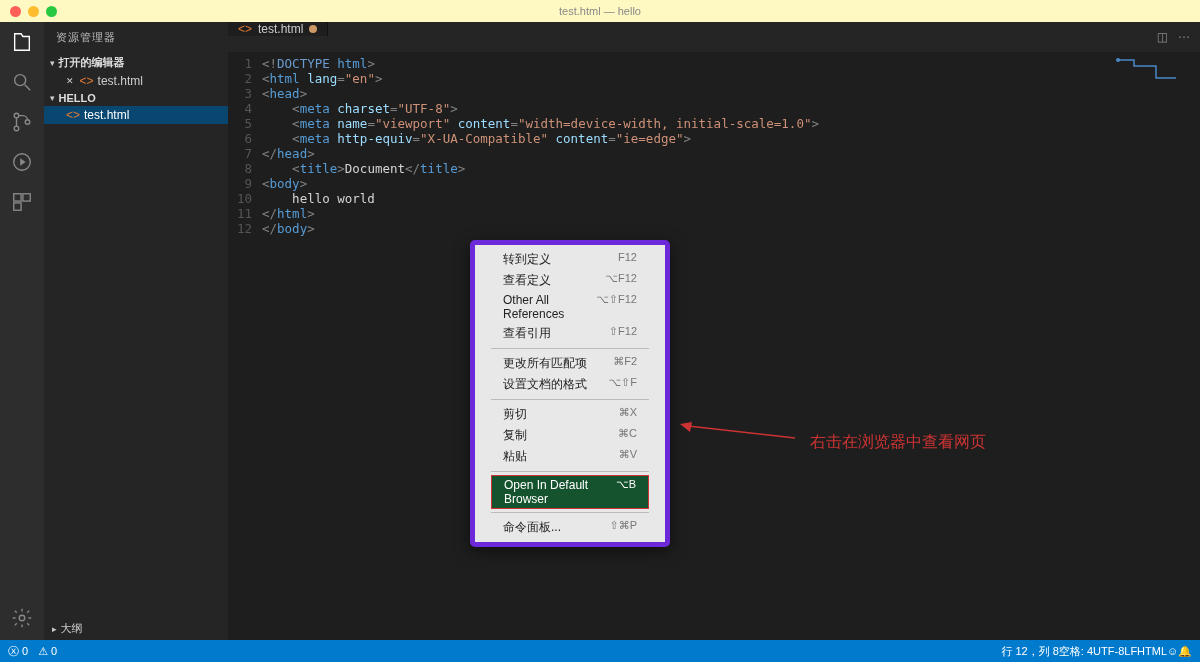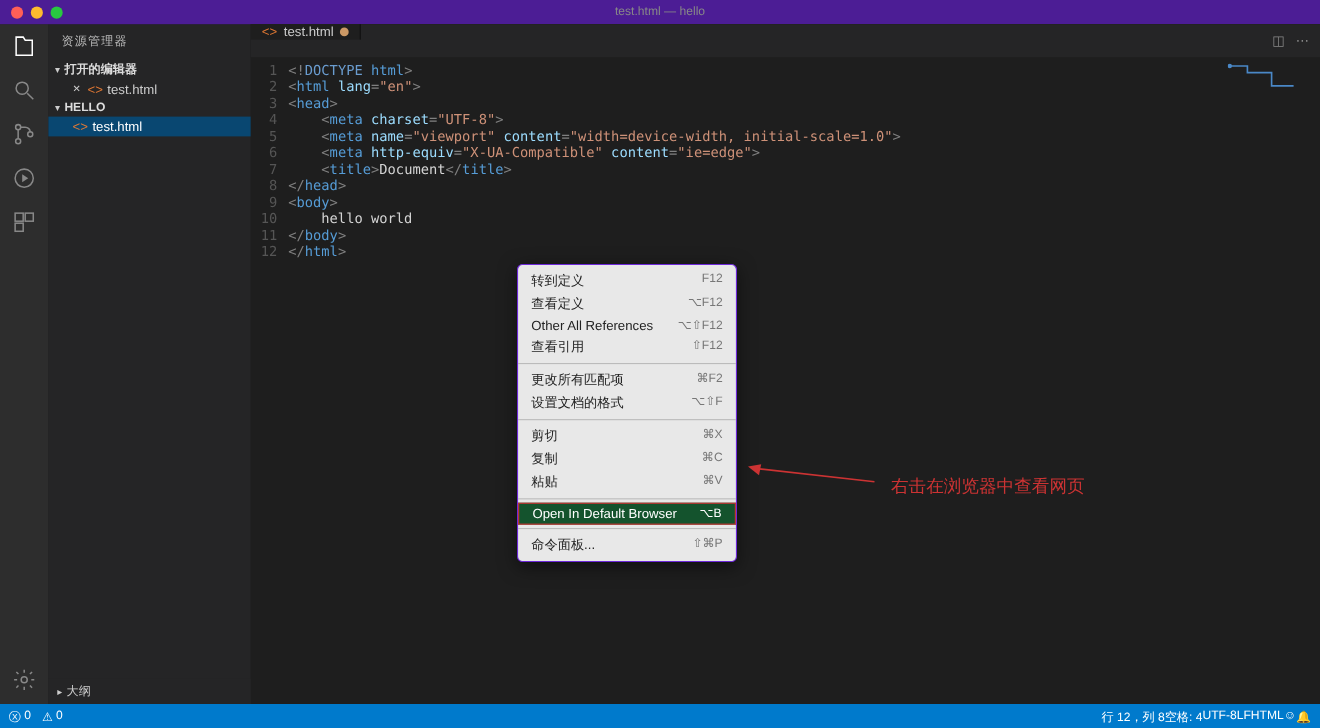--- a/index.html
+++ b/index.html
@@ -4,21 +4,21 @@
 <style>
 * { margin: 0; padding: 0; box-sizing: border-box; }
 body {
   width: 1200px; height: 662px;
   background: #1e1e1e;
   font-family: "Helvetica Neue", Arial, sans-serif;
   font-size: 12px; color: #ccc;
   overflow: hidden; position: relative;
 }
 .titlebar {
-  height: 22px; background: #4c1d95;
+  height: 22px; background: #fef9c3;
   display: flex; align-items: center; position: relative;
 }
 .traffic { display: flex; gap: 7px; margin-left: 10px; }
 .dot { width: 11px; height: 11px; border-radius: 50%; }
 .dot.red { background: #ff5f57; }
 .dot.yellow { background: #febc2e; }
 .dot.green { background: #28c840; }
 .title-text { position: absolute; left: 50%; transform: translateX(-50%); font-size: 11px; color: #888; }
 
 .main { display: flex; height: 618px; }
@@ -52,23 +52,23 @@
 .c-kw { color:#6a9ccf; }
 .c-tag { color:#569cd6; }
 .c-attr { color:#9cdcfe; }
 .c-str { color:#ce9178; }
 .c-punct { color:#808080; }
 .minimap { position:absolute; right:4px; top:34px; width:80px; height:26px; }
 .minimap svg { width:100%; height:100%; }
 
 .ctx-menu {
   position:absolute; left:470px; top:240px; width:200px;
-  background:#e8e8e8; color:#222; border:1px solid #6d28d9; border-radius:5px;
+  background:#e8e8e8; color:#222; border:5px solid #6d28d9; border-radius:5px;
   box-shadow: 0 4px 16px rgba(0,0,0,.5);
-  font-size:12px; padding:4px 0;
+  font-size:12px; padding:4px 16px;
 }
 .ctx-item { display:flex; justify-content:space-between; padding:2px 12px; cursor:pointer; }
 .ctx-item.hl { background:#14532d; color:#fff; border:1px solid #c33; margin:-1px 0; }
 .ctx-sep { height:1px; background:#bbb; margin:4px 0; }
 .ctx-sc { color:#777; font-size:11px; }
 .ctx-item.hl .ctx-sc { color:#fff; }
 
 .anno-arrow { position:absolute; left:680px; top:418px; width:120px; height:30px; }
 .anno-arrow svg { width:100%; height:100%; }
 .anno-text { position:absolute; left:810px; top:432px; color:#c33; font-size:16px; }
@@ -183,26 +183,26 @@
           <div>11</div>
           <div>12</div>
         </div>
       <div class="lines" id="lines">
           <div><span class="c-punct">&lt;!</span><span class="c-kw">DOCTYPE</span><span class="c-punct"> </span><span class="c-tag">html</span><span class="c-punct">&gt;</span></div>
           <div><span class="c-punct">&lt;</span><span class="c-tag">html</span><span class="c-punct"> </span><span class="c-attr">lang</span><span class="c-punct">=</span><span class="c-str">"en"</span><span class="c-punct">&gt;</span></div>
           <div><span class="c-punct">&lt;</span><span class="c-tag">head</span><span class="c-punct">&gt;</span></div>
           <div><span class="c-punct">    &lt;</span><span class="c-tag">meta</span><span class="c-punct"> </span><span class="c-attr">charset</span><span class="c-punct">=</span><span class="c-str">"UTF-8"</span><span class="c-punct">&gt;</span></div>
           <div><span class="c-punct">    &lt;</span><span class="c-tag">meta</span><span class="c-punct"> </span><span class="c-attr">name</span><span class="c-punct">=</span><span class="c-str">"viewport"</span><span class="c-punct"> </span><span class="c-attr">content</span><span class="c-punct">=</span><span class="c-str">"width=device-width, initial-scale=1.0"</span><span class="c-punct">&gt;</span></div>
           <div><span class="c-punct">    &lt;</span><span class="c-tag">meta</span><span class="c-punct"> </span><span class="c-attr">http-equiv</span><span class="c-punct">=</span><span class="c-str">"X-UA-Compatible"</span><span class="c-punct"> </span><span class="c-attr">content</span><span class="c-punct">=</span><span class="c-str">"ie=edge"</span><span class="c-punct">&gt;</span></div>
+          <div><span class="c-punct">&lt;/</span><span class="c-tag">head</span><span class="c-punct">&gt;</span></div>
           <div><span class="c-punct">    &lt;</span><span class="c-tag">title</span><span class="c-punct">&gt;</span>Document<span class="c-punct">&lt;/</span><span class="c-tag">title</span><span class="c-punct">&gt;</span></div>
-          <div><span class="c-punct">&lt;/</span><span class="c-tag">head</span><span class="c-punct">&gt;</span></div>
           <div><span class="c-punct">&lt;</span><span class="c-tag">body</span><span class="c-punct">&gt;</span></div>
           <div>    hello world</div>
+          <div><span class="c-punct">&lt;/</span><span class="c-tag">html</span><span class="c-punct">&gt;</span></div>
           <div><span class="c-punct">&lt;/</span><span class="c-tag">body</span><span class="c-punct">&gt;</span></div>
-          <div><span class="c-punct">&lt;/</span><span class="c-tag">html</span><span class="c-punct">&gt;</span></div>
         </div>
     </div>
     <div class="minimap">
       <svg viewBox="0 0 80 26">
           <path d="M2 4 L18 4 L18 10 L40 10 L40 22 L60 22" stroke="#4a88c7" stroke-width="1.5" fill="none"></path>
           <circle cx="2" cy="4" r="2" fill="#4a88c7"></circle>
         </svg>
     </div>
   </div>
 </div>

